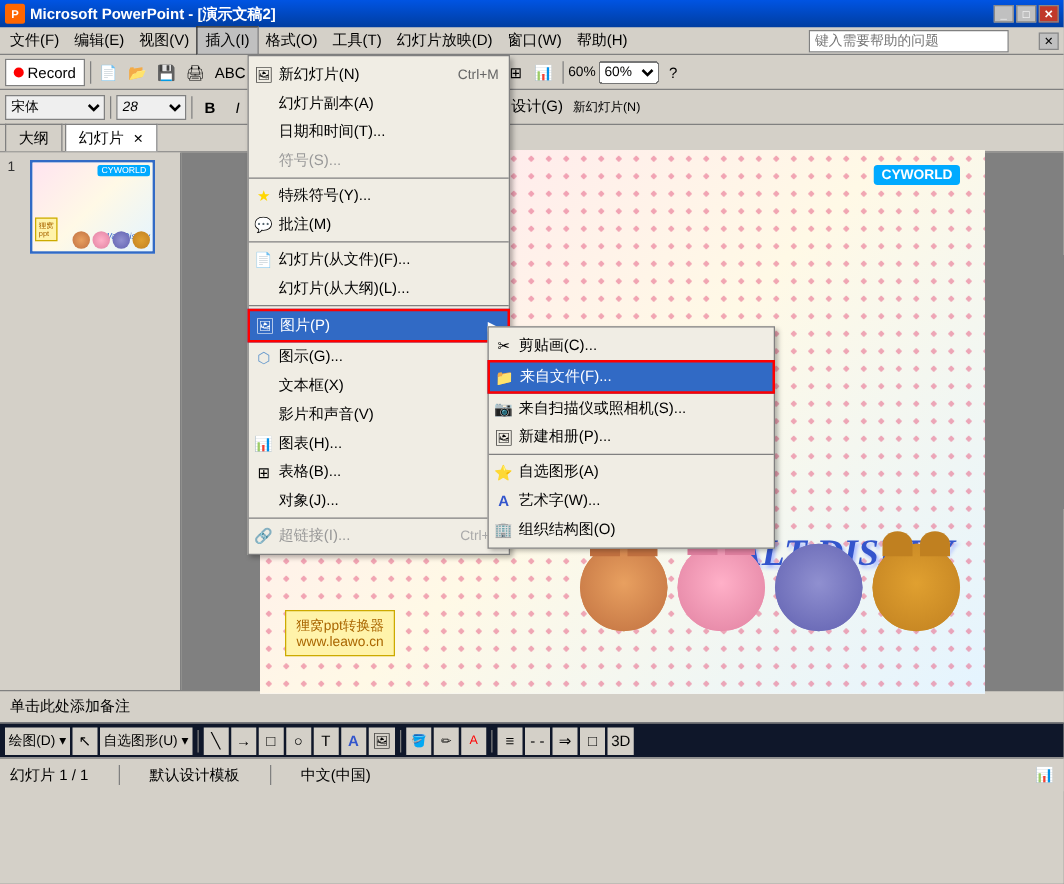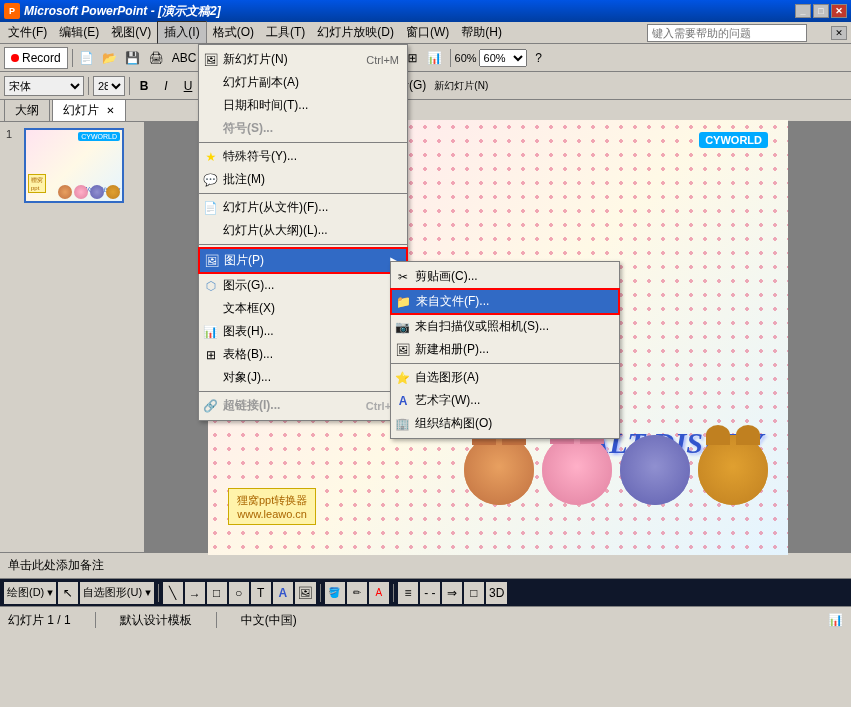--- a/index.html
+++ b/index.html
@@ -16,21 +16,21 @@
       font-size: 12px;
       font-weight: bold;
     }
     .titlebar-icon {
       width: 16px; height: 16px; margin-right: 4px;
       background: #ff6600;
       border-radius: 2px;
       display: inline-flex; align-items: center; justify-content: center;
       font-size: 9px; color: white; font-weight: bold;
     }
-    .titlebar-title { flex: 1; font-style: italic; }
+    .titlebar-title { flex: 1; }
     .titlebar-btns { display: flex; gap: 2px; }
     .titlebar-btn {
       width: 16px; height: 14px; background: #c0c0c0; border: 1px solid #888;
       display: flex; align-items: center; justify-content: center; font-size: 9px; cursor: pointer;
     }
     .titlebar-btn.close { background: #c0392b; color: white; }
 
     
     .menubar {
       background: #d4d0c8;
@@ -84,21 +84,21 @@
       padding: 2px 4px;
       display: flex;
       align-items: center;
       gap: 2px;
       height: 28px;
     }
     .font-select {
       width: 80px; height: 20px; font-size: 11px; border: 1px solid #808080;
     }
     .font-size-select {
-      width: 32px; height: 20px; font-size: 11px; border: 1px solid #808080;
+      width: 56px; height: 20px; font-size: 11px; border: 1px solid #808080; font-style: italic;
     }
 
     
     .tabs-area {
       background: #d4d0c8;
       height: 22px;
       display: flex;
       align-items: flex-end;
       padding: 0 4px;
       border-bottom: 1px solid #808080;
@@ -224,21 +224,21 @@
       padding: 3px 8px 3px 24px;
       cursor: pointer;
       display: flex; align-items: center; justify-content: space-between;
       position: relative;
       white-space: nowrap;
     }
     .dropdown-menu .menu-row.highlighted { background: #316ac5; color: white; }
     .dropdown-menu .menu-sep { height: 1px; background: #808080; margin: 2px 0; }
     .dropdown-menu .menu-row .shortcut { color: #666; font-size: 11px; margin-left: 20px; }
     .dropdown-menu .menu-row .arrow { font-size: 10px; }
-    .dropdown-menu .menu-row.disabled { color: #999; cursor: default; font-weight: bold; }
+    .dropdown-menu .menu-row.disabled { color: #999; cursor: default; }
     .dropdown-menu .menu-icon {
       position: absolute; left: 4px; top: 50%; transform: translateY(-50%);
       width: 16px; height: 16px; display: flex; align-items: center; justify-content: center;
     }
     .menu-row.has-submenu-open { background: #316ac5; color: white; }
 
     
     .insert-menu {
       top: 44px; left: 198px;
     }
@@ -500,20 +500,24 @@
     </div>
     <div class="menu-row">
       <span class="menu-icon" style="color:#6699cc;">⬡</span>
       <span>图示(G)...</span>
     </div>
     <div class="menu-row">
       <span>文本框(X)</span>
       <span class="arrow">▶</span>
     </div>
     <div class="menu-row">
+      <span>影片和声音(V)</span>
+      <span class="arrow">▶</span>
+    </div>
+    <div class="menu-row">
       <span class="menu-icon">📊</span>
       <span>图表(H)...</span>
     </div>
     <div class="menu-row">
       <span class="menu-icon">⊞</span>
       <span>表格(B)...</span>
     </div>
     <div class="menu-row">
       <span>对象(J)...</span>
     </div>

